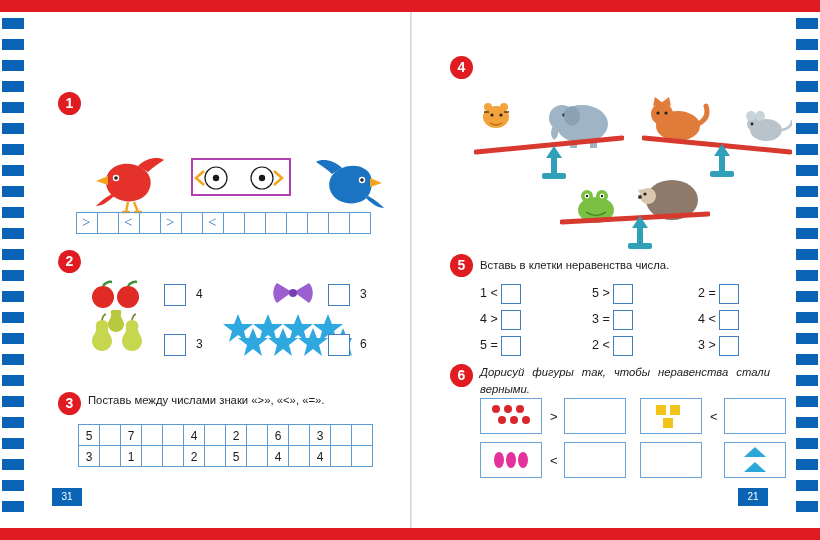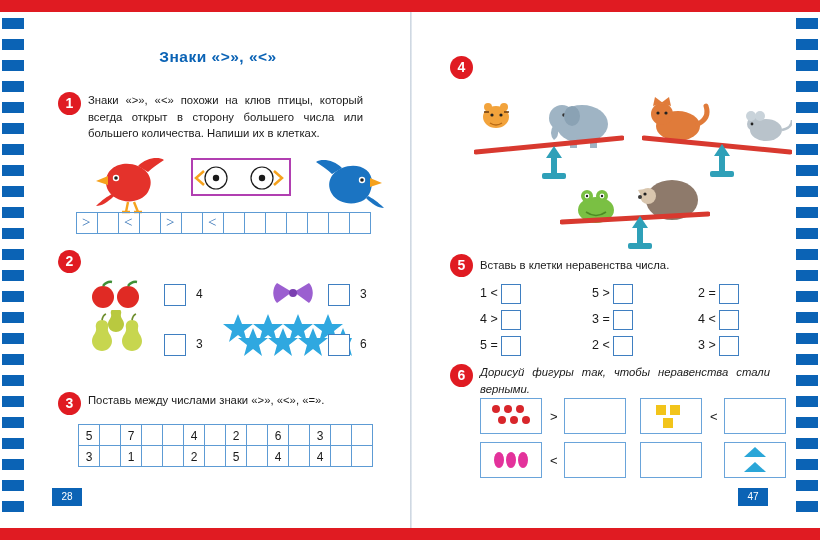--- a/index.html
+++ b/index.html
@@ -225,24 +225,22 @@
       <div class="rung" style="top: 426px;"></div>
       <div class="rung" style="top: 447px;"></div>
       <div class="rung" style="top: 468px;"></div>
       <div class="rung" style="top: 489px;"></div>
     </div>
 
   <div class="spine"></div>
 
   <div class="sheet left">
 
-    <div class="page-title">Знаки «&gt;», «&lt;»</div>
 
     <div class="num" style="left:32px; top:80px;">1</div>
-    <div class="task-text" style="left:62px; top:80px; width:275px;">Знаки «&gt;», «&lt;» похожи на клюв птицы, который всегда открыт в сторону большего числа или большего количества. Напиши их в клетках.</div>
 
     <div class="kv" style="left:68px; top:140px;">
       <svg width="74" height="62" viewBox="0 0 74 62">
         <path d="M12 30 C12 14 30 8 44 14 C56 19 60 30 54 40 C48 50 32 52 22 46 C15 42 12 36 12 30 Z" fill="#e4322b"></path>
         <path d="M44 14 C52 6 64 4 70 8 C64 12 58 16 54 20 Z" fill="#e4322b"></path>
         <path d="M20 44 C14 50 8 54 2 54 C8 48 14 44 18 42 Z" fill="#e4322b"></path>
         <path d="M14 24 L2 29 L14 33 Z" fill="#f6a21d"></path>
         <circle cx="22" cy="26" r="3.2" fill="#fff"></circle>
         <circle cx="22" cy="26" r="1.8" fill="#222"></circle>
         <path d="M34 50 L32 60 M40 50 L44 60" stroke="#f6a21d" stroke-width="2.4" fill="none"></path>
@@ -406,21 +404,21 @@
           <div class="num-in-cell">4</div>
         </div>
         <div class="gc"></div>
         <div class="gc">
           <div class="num-in-cell">4</div>
         </div>
         <div class="gc"></div>
         <div class="gc"></div>
       </div>
 
-    <div class="pagenum left">28</div>
+    <div class="pagenum left">31</div>
   </div>
 
   <div class="sheet right">
 
     <div class="num" style="left:38px; top:44px;">4</div>
 
     <div class="kv" style="left:62px; top:82px;">
       <svg width="150" height="72" viewBox="0 0 150 72">
 
         <g>
@@ -574,15 +572,15 @@
     <div class="big-frame" style="left:228px; top:430px; width:62px; height:36px;"></div>
     <div class="big-frame" style="left:312px; top:430px; width:62px; height:36px;">
       <svg width="58" height="32" viewBox="0 0 58 32" style="margin:1px">
         <g fill="#2aa6d8">
           <polygon points="29,3 40,13 18,13"></polygon>
           <polygon points="29,18 40,28 18,28"></polygon>
         </g>
       </svg>
     </div>
 
-    <div class="pagenum right">47</div>
+    <div class="pagenum right">21</div>
   </div>
 </div>
 
 </body></html>

